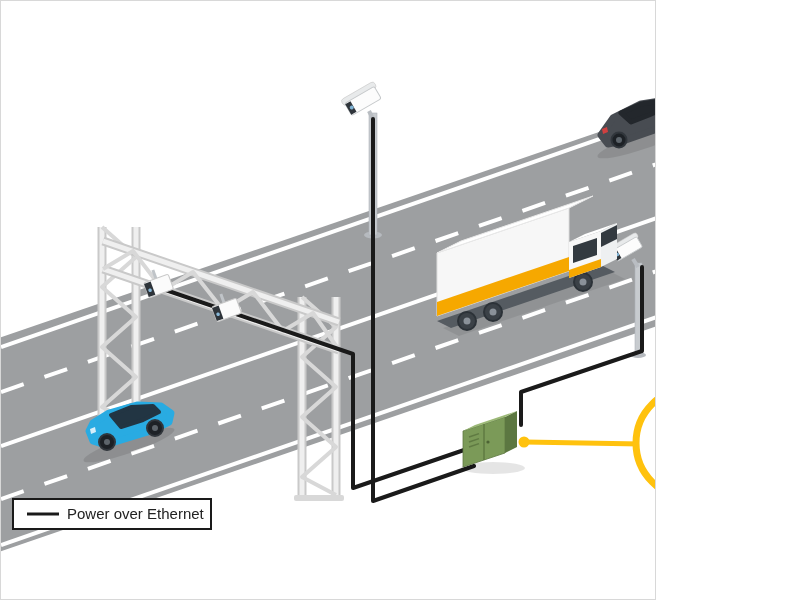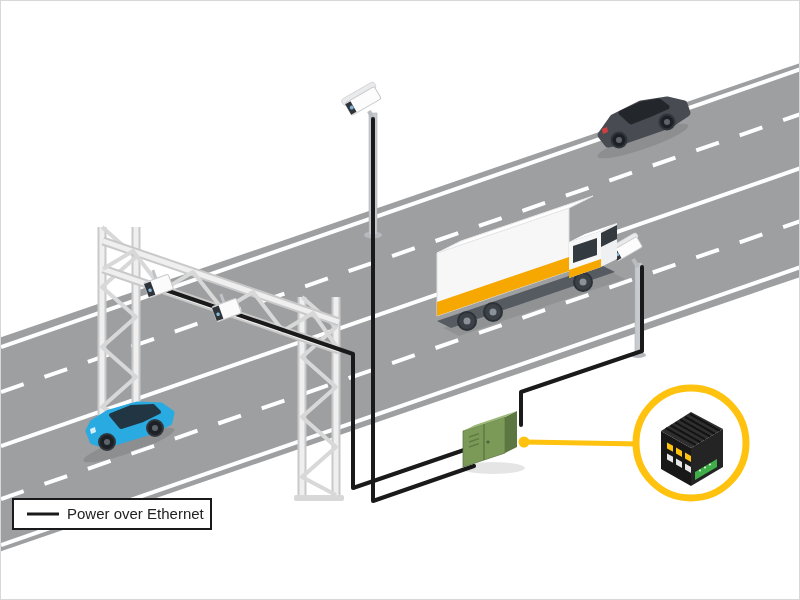--- a/index.html
+++ b/index.html
@@ -1,17 +1,17 @@
 <!DOCTYPE html>
 <html><head>
 <meta charset="utf-8">
 <style>
   html,body{margin:0;padding:0;background:#ffffff;}
   .canvas{
-    position:relative;width:800px;height:600px;background:#ffffff;
+    position:relative;width:656px;height:600px;background:#ffffff;
     border:1px solid #d8d8d8;box-sizing:border-box;overflow:hidden;
     font-family:"Liberation Sans",sans-serif;
     text-align:center;
   }
   svg{position:absolute;left:0;top:0;display:block;}
   text{font-family:"Liberation Sans",sans-serif;}
 </style>
 </head>
 <body>
 

